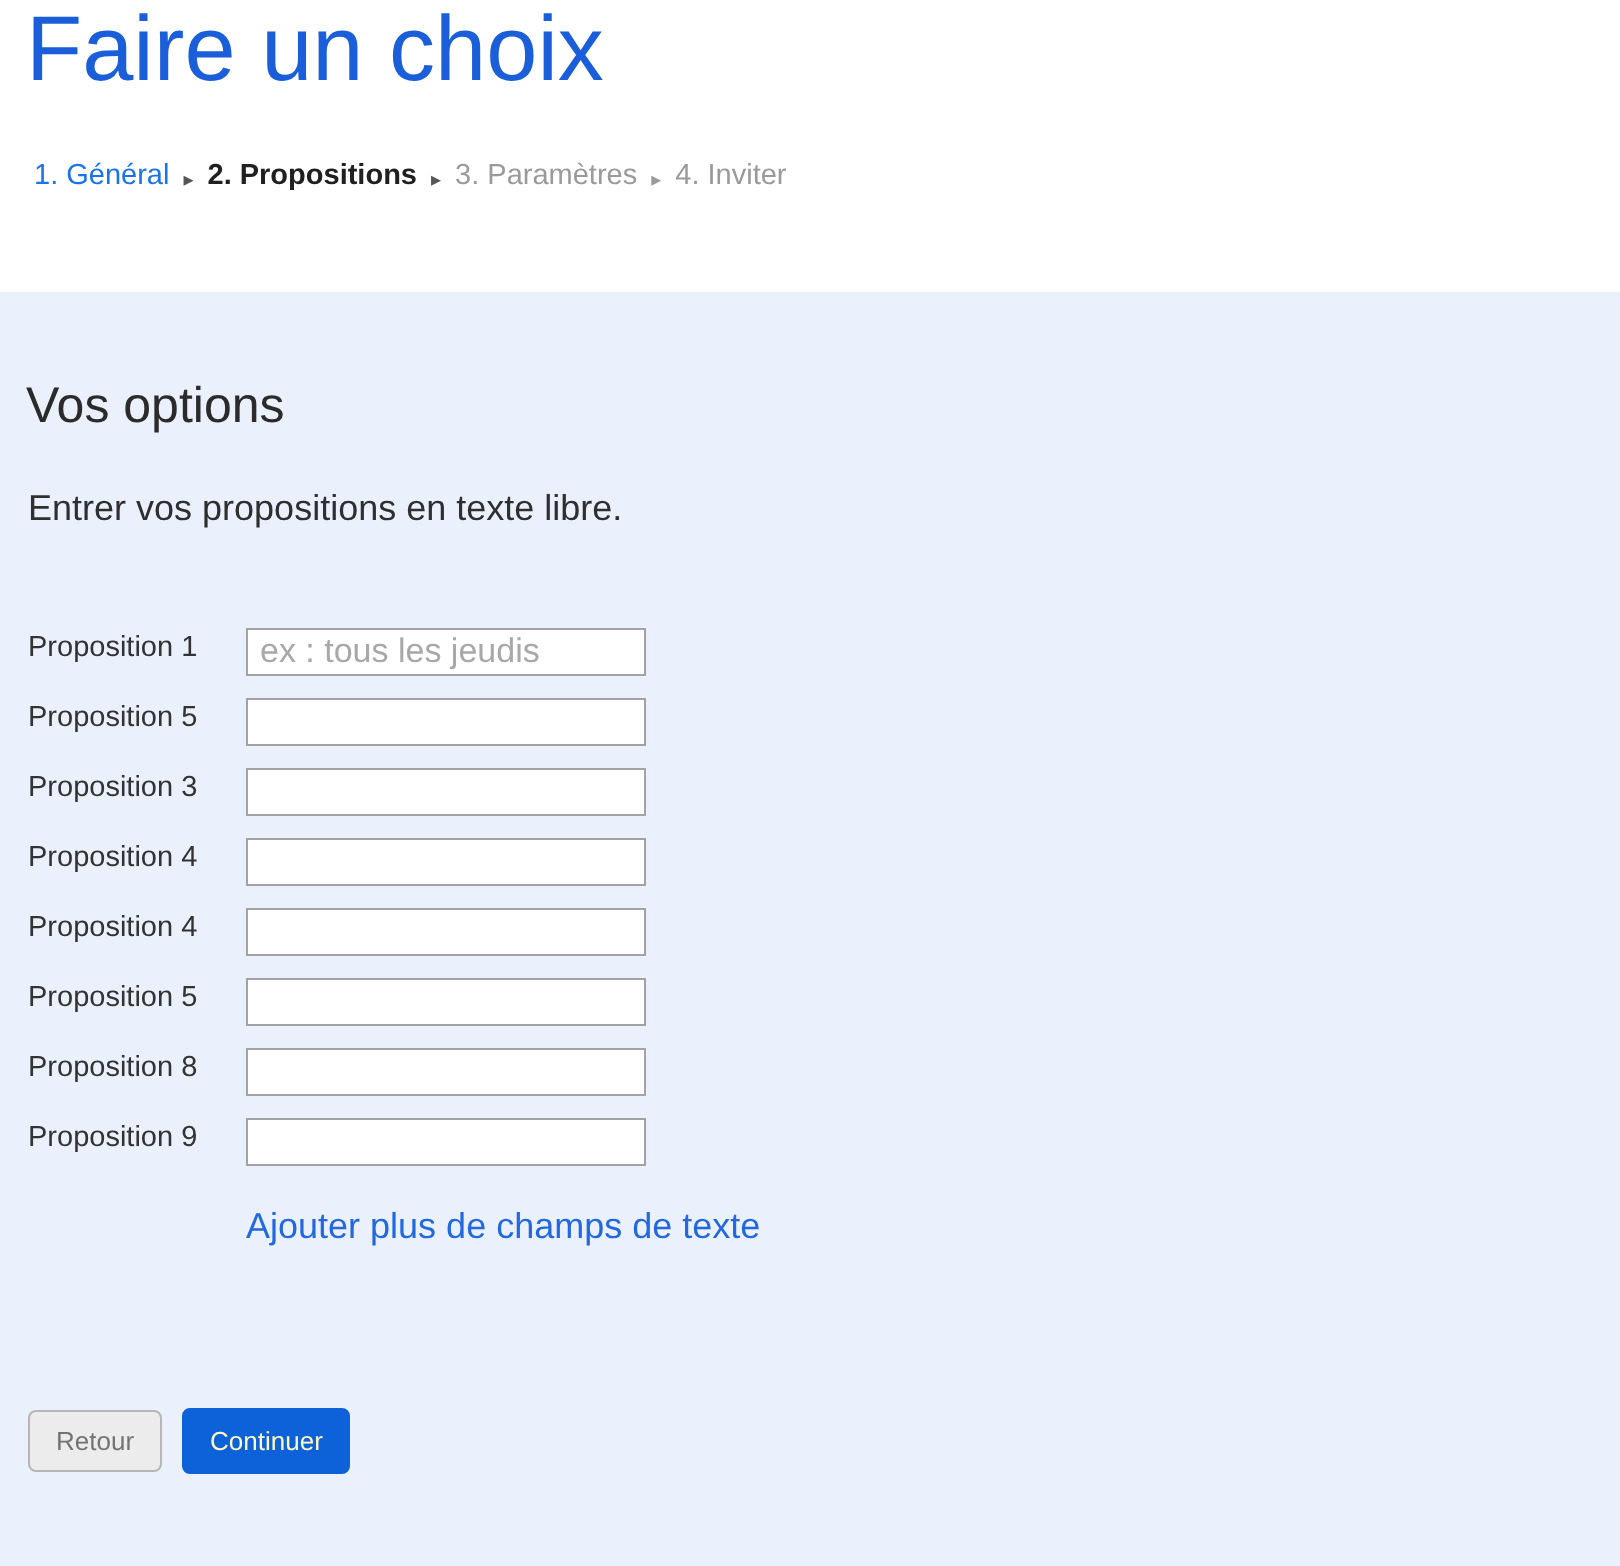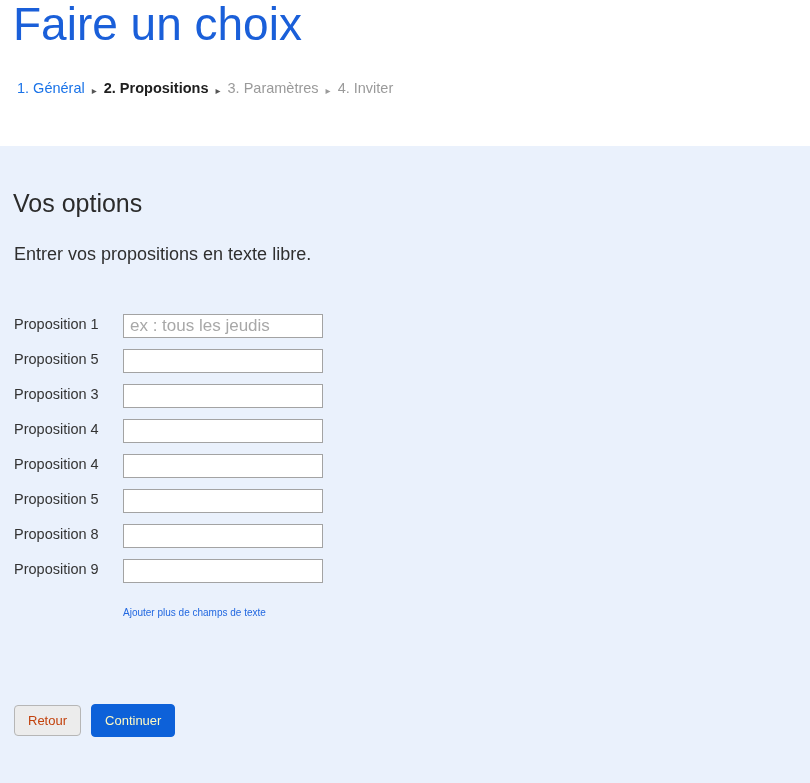--- a/index.html
+++ b/index.html
@@ -134,21 +134,21 @@
   .add-row {
     display: flex;
     align-items: center;
     height: 28px;
     margin-top: 5px;
   }
   .add-spacer {
     width: 123px;
   }
   .add-link {
-    font-size: 10px;
+    font-size: 18px;
     color: #2268e0;
     text-decoration: none;
     cursor: pointer;
     line-height: 20px;
   }
 
   
   .button-bar {
     position: absolute;
     left: 14px;
@@ -161,21 +161,21 @@
     font-family: "Liberation Sans", sans-serif;
     font-size: 13px;
     border-radius: 4px;
     cursor: pointer;
     line-height: 1;
     white-space: nowrap;
   }
   .btn-secondary {
     background: #ececec;
     border: 1px solid #b6b6b6;
-    color: #c2410c;
+    color: #737373;
     padding: 8px 13px;
   }
   .btn-primary {
     background: #0d61d9;
     border: 1px solid #0d61d9;
     color: #fef9c3;
     padding: 9px 13px;
     font-weight: normal;
   }
 </style>

